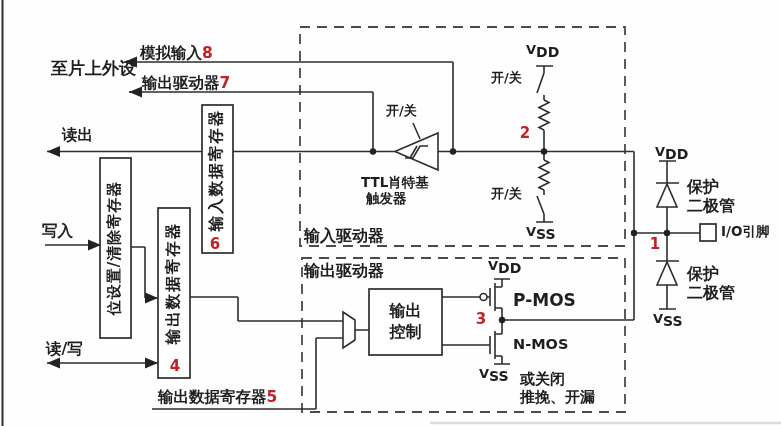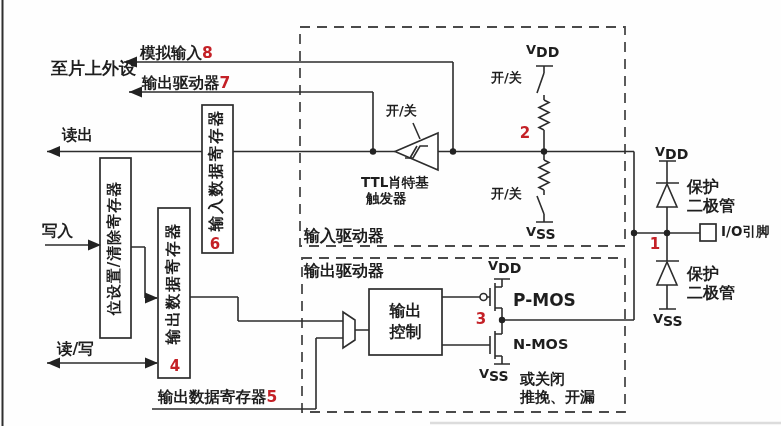--- a/index.html
+++ b/index.html
@@ -131,21 +131,21 @@
   <div class="lbl big" style="left:20px; top:58px;margin-left:31px;">至片上外设</div>
 
   <div class="lbl" style="left:140px; top:44px;">
     <span>模拟输入</span><span class="inlinenum">8</span>
   </div>
   <div class="lbl" style="left:142px; top:74px;">
     <span>输出驱动器</span><span class="inlinenum">7</span>
   </div>
   <div class="lbl" style="left:62px;  top:126px;">读出</div>
   <div class="lbl" style="left:42px;  top:222px;">写入</div>
-  <div class="lbl" style="left:57px;  top:340px;">读/写</div>
+  <div class="lbl" style="left:46px;  top:340px;">读/写</div>
   <div class="lbl" style="left:158px; top:388px;">
     <span>输出数据寄存器</span><span class="inlinenum">5</span>
   </div>
 
   <div class="lbl vtext" style="left:30px;  top:238px; width:170px; font-size:15px; letter-spacing:1px;">位设置/清除寄存器</div>
   <div class="lbl vtext" style="left:104px; top:273px; width:140px;">输出数据寄存器</div>
   <div class="lbl vtext" style="left:152px; top:160px; width:130px;">输入数据寄存器</div>
   <div class="lbl rednum center" style="left:165px; top:357px; width:20px;">4</div>
   <div class="lbl rednum center" style="left:202px; top:235px; width:26px;">6</div>
 

